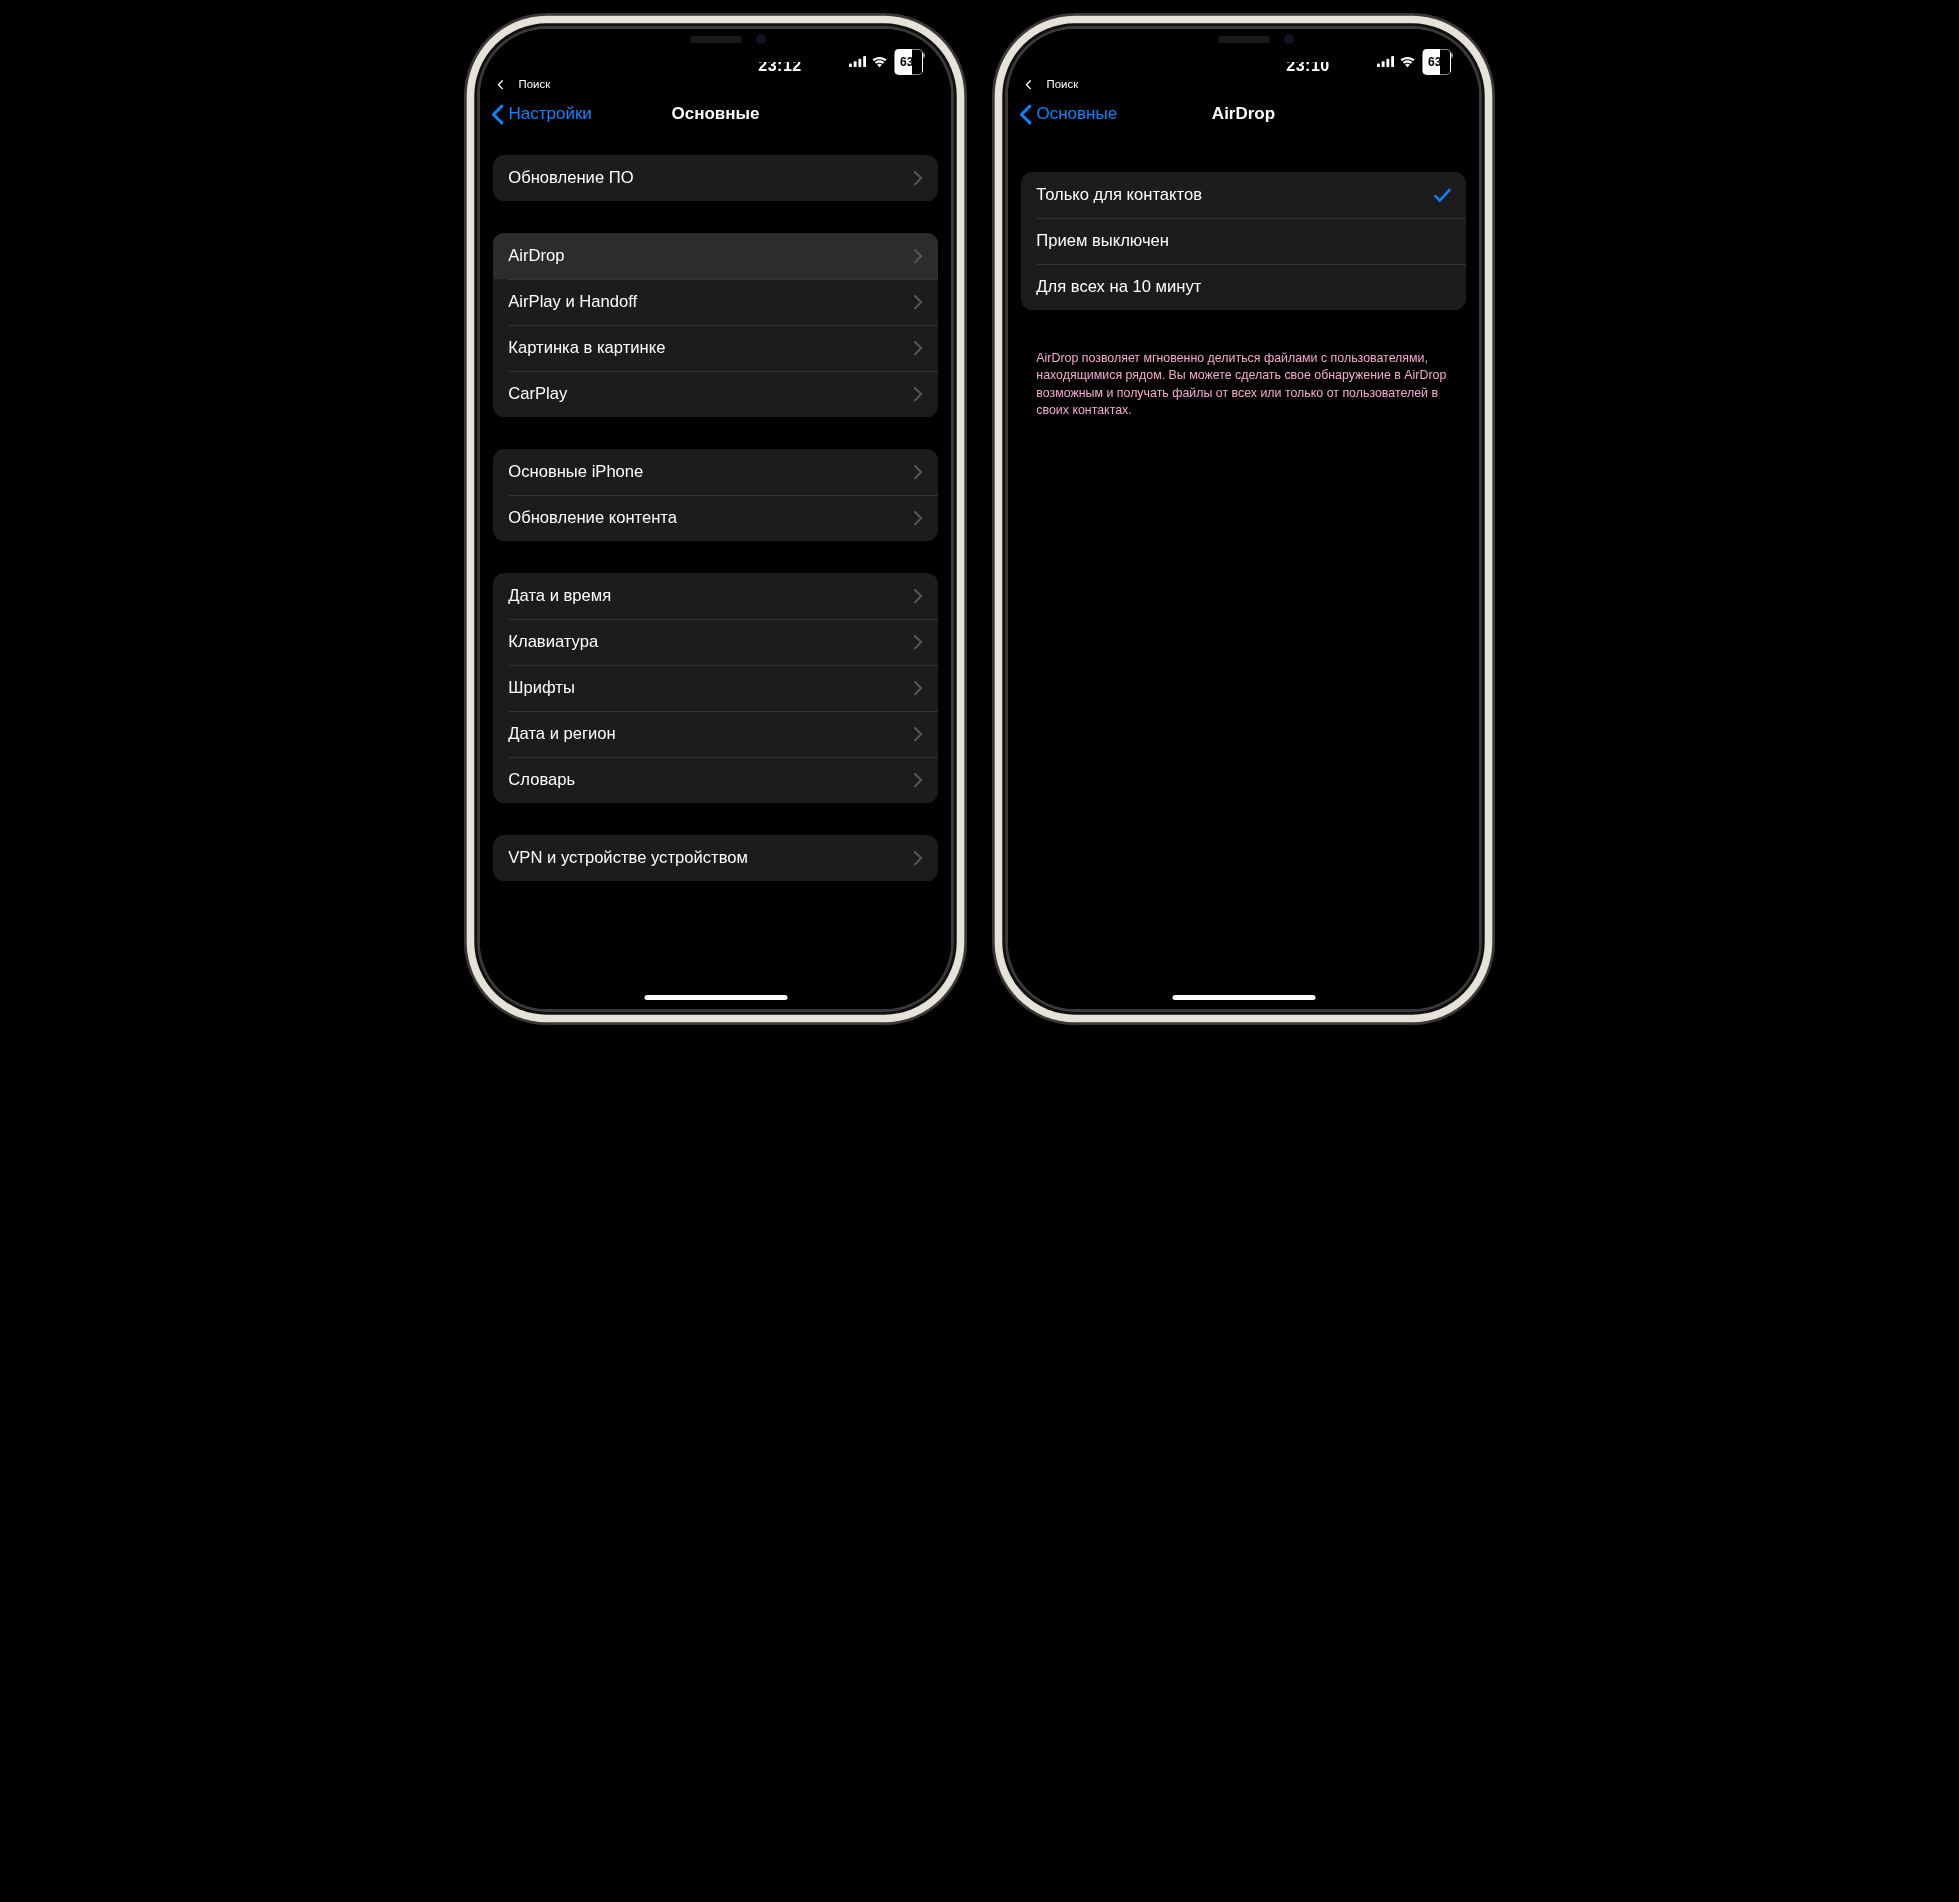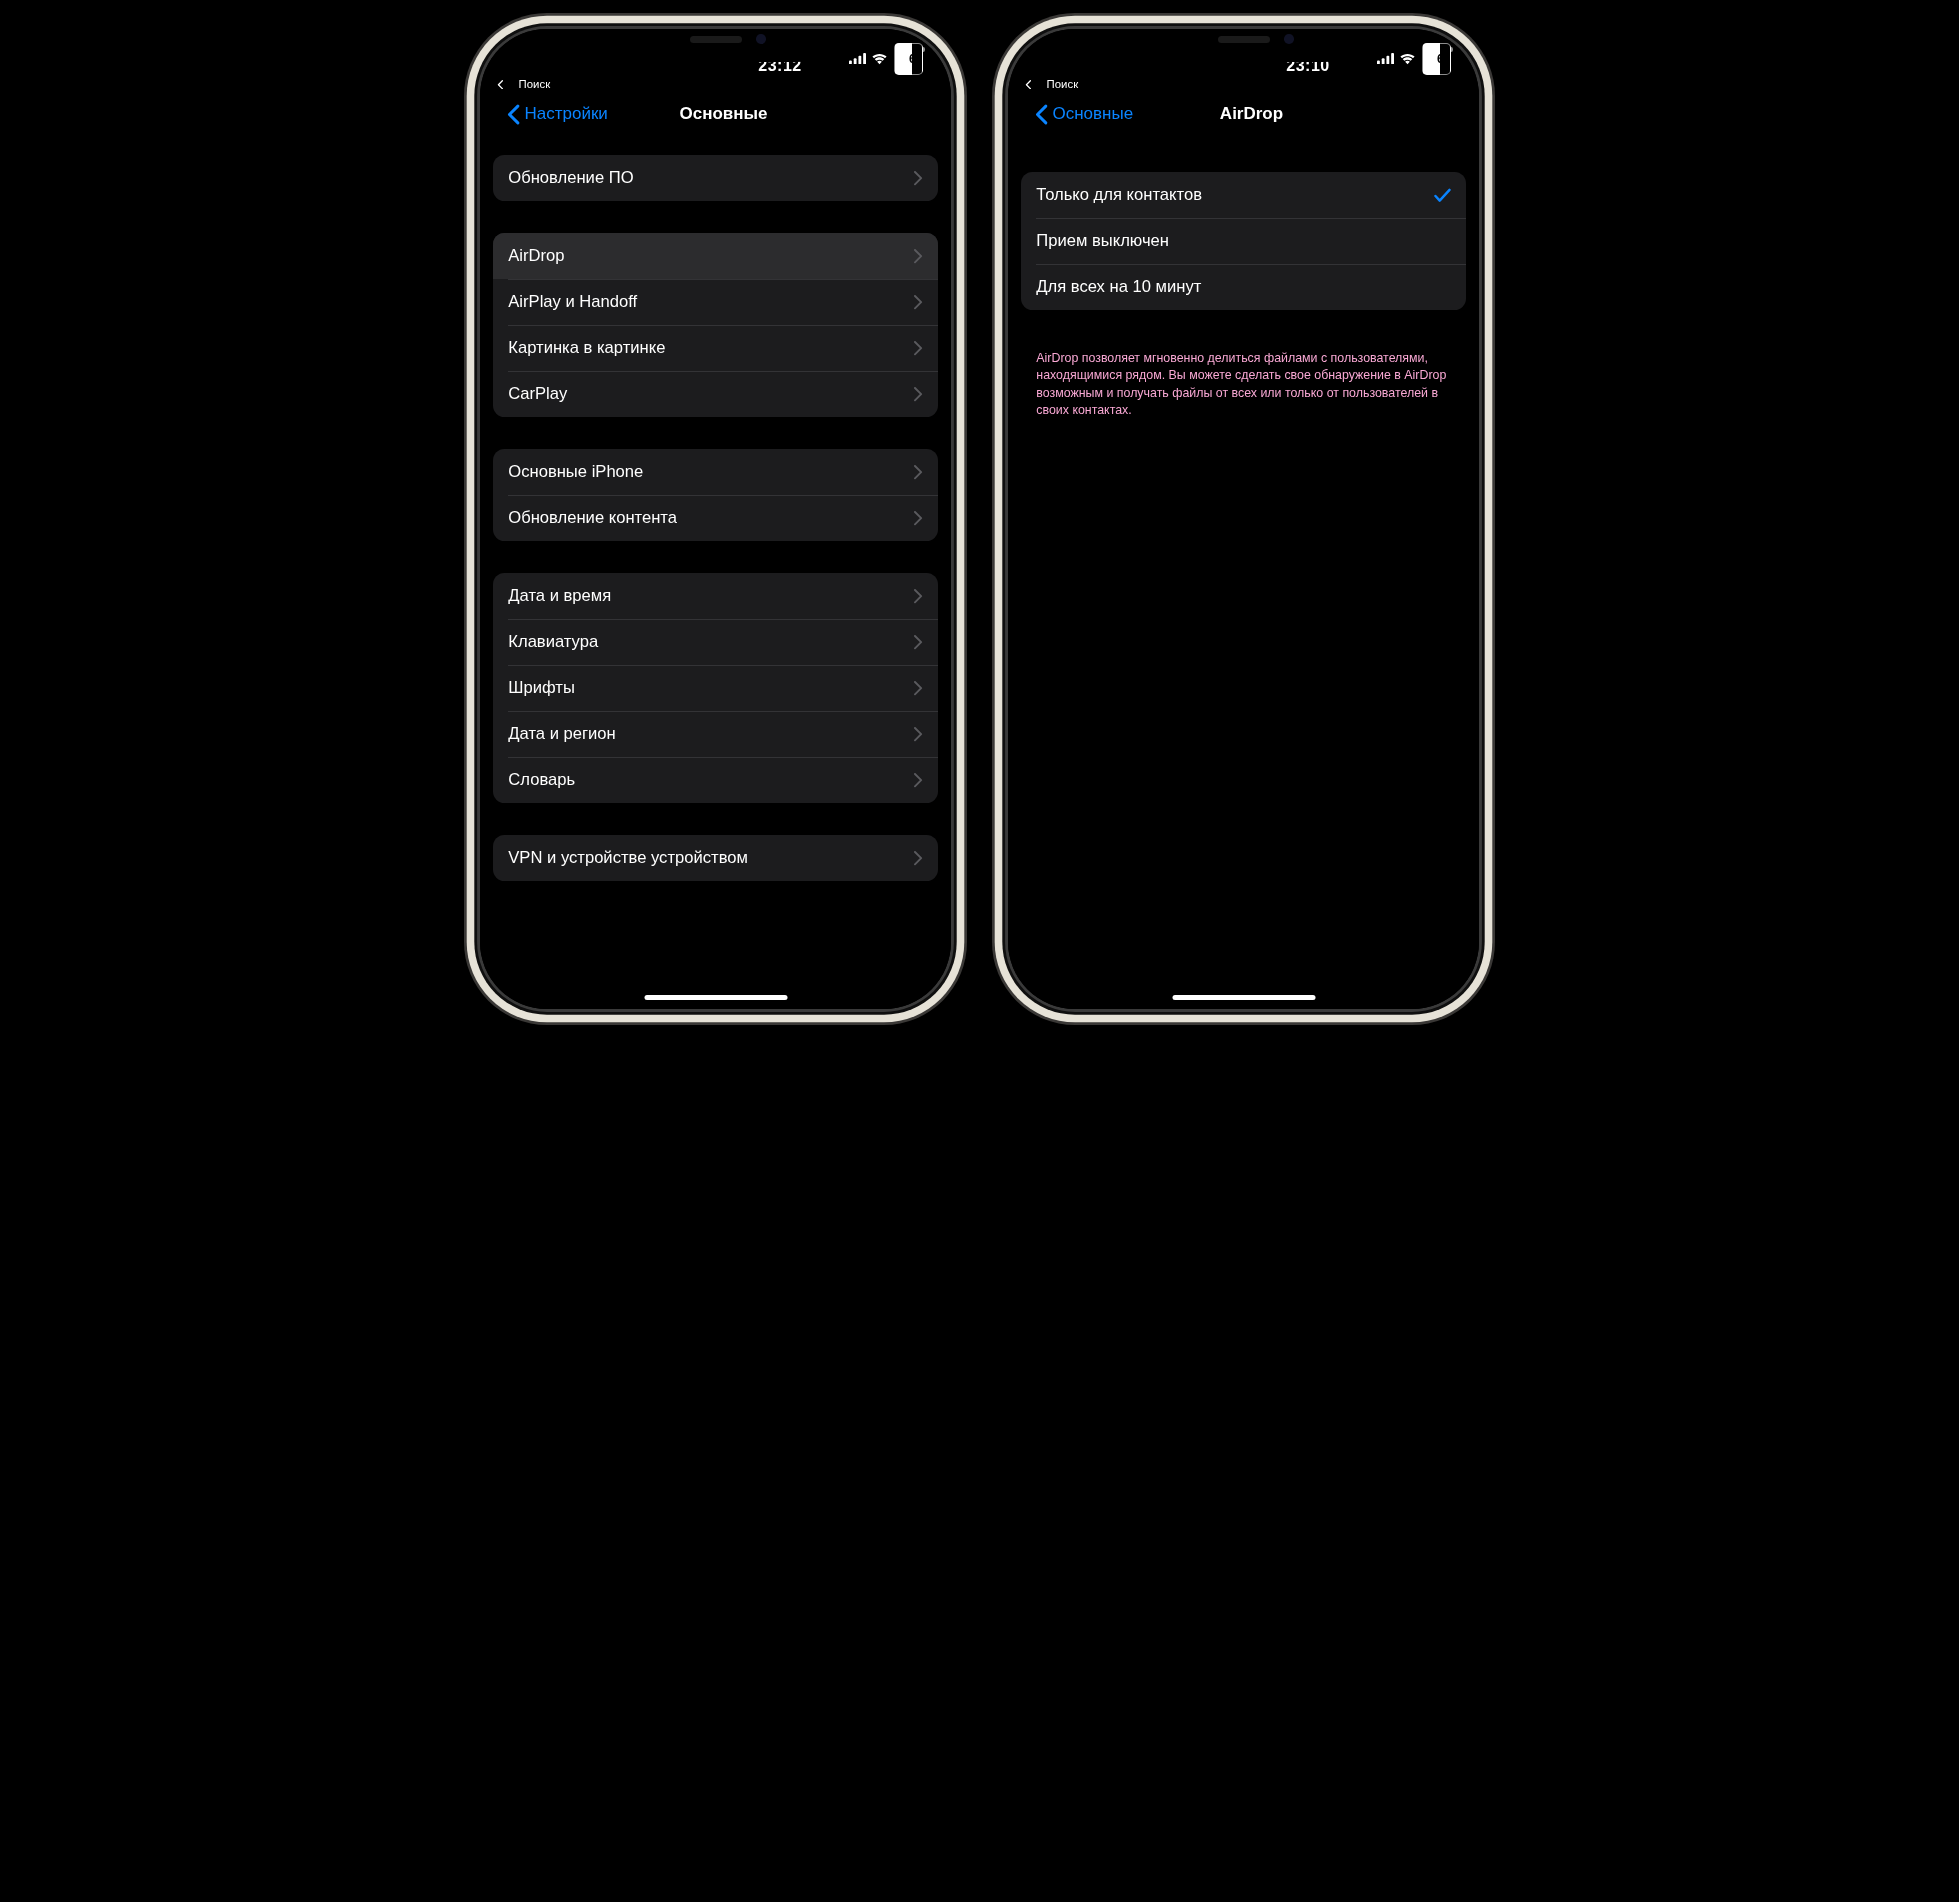--- a/index.html
+++ b/index.html
@@ -82,28 +82,28 @@
     }
     .status-left { width: 95px; text-align: center; letter-spacing: 0.5px;}
     .status-right { width: 95px; display: flex; align-items: center; justify-content: flex-end; gap: 5.7px; }
     .sig-icon svg, .wifi-icon svg { display: block; }
     .battery {
       display: flex;
       align-items: center;
       border: 1.4px solid rgba(255,255,255,0.55);
       border-radius: 4.8px;
       width: 28.5px;
-      height: 32px;
+      height: 26px;
       position: relative;
       font-size: 12px;
       font-weight: 700;
       color: #000;
       background: linear-gradient(to right, #fff 63%, transparent 63%);
       justify-content: flex-start;
-      padding-left: 14px;
+      padding-left: 5px;
     }
     .battery::after{
       content:"";
       position:absolute;
       right:-3.8px; top:3.8px;
       width:2.4px; height:4.8px;
       background:rgba(255,255,255,0.55);
       border-radius:0 1.9px 1.9px 0;
     }
     .bread {
@@ -114,21 +114,20 @@
       align-items: center;
       gap: 14px;
     }
     .bread svg { width: 7.6px; height: 9.5px; }
     .nav-bar {
       height: 48px;
       display: flex;
       align-items: center;
       position: relative;
       padding: 0 11.4px;
-      margin-left: 16px;
     }
     .nav-back {
       display: flex;
       align-items: center;
       color: #0a84ff;
       font-size: 17px;
       gap: 3.8px;
     }
     .nav-back svg { width: 13.3px; height: 21px; }
     .nav-title {

